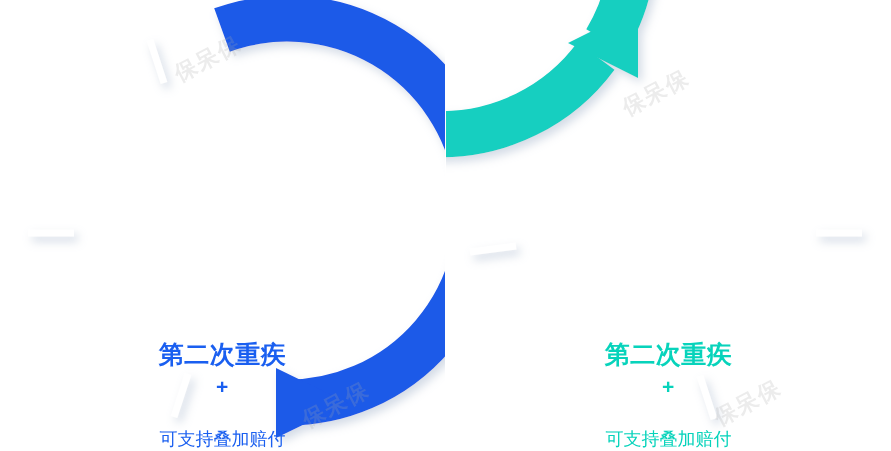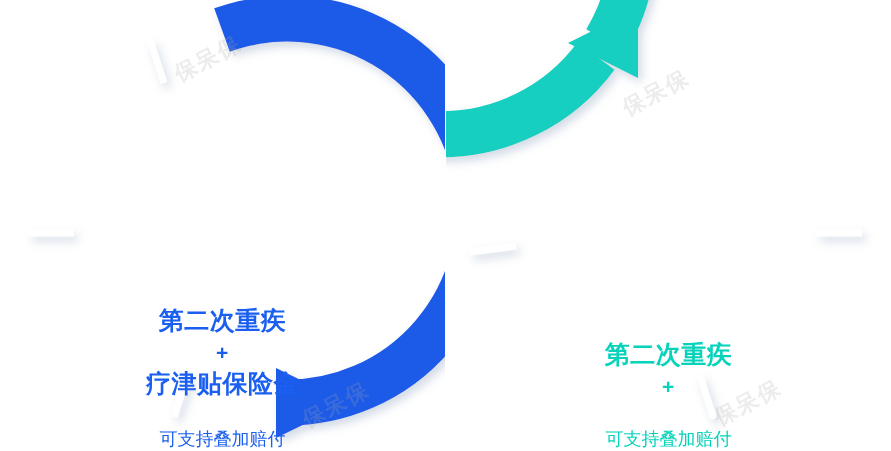--- a/index.html
+++ b/index.html
@@ -114,21 +114,20 @@
           <line x1="28" y1="233" x2="74" y2="233"></line>
           <line x1="150" y1="40" x2="164" y2="83"></line>
           <line x1="174" y1="417" x2="188" y2="374"></line>
         </g>
       </g>
     </svg>
     <div class="text-stack">
       <div class="text-inner">
         <div class="line main-line">第二次重疾</div>
         <div class="line plus-line">+</div>
-        <div class="line body-line">疗津贴保险金</div>
         <div class="gap"></div>
         <div class="footer-line">可支持叠加赔付</div>
       </div>
     </div>
   </div>
 
   <div class="circle-block right">
     <svg class="ring-svg" width="445" height="451" viewBox="0 0 445 451">
       <defs>
         <filter id="shadowR" x="-25%" y="-25%" width="150%" height="150%">

